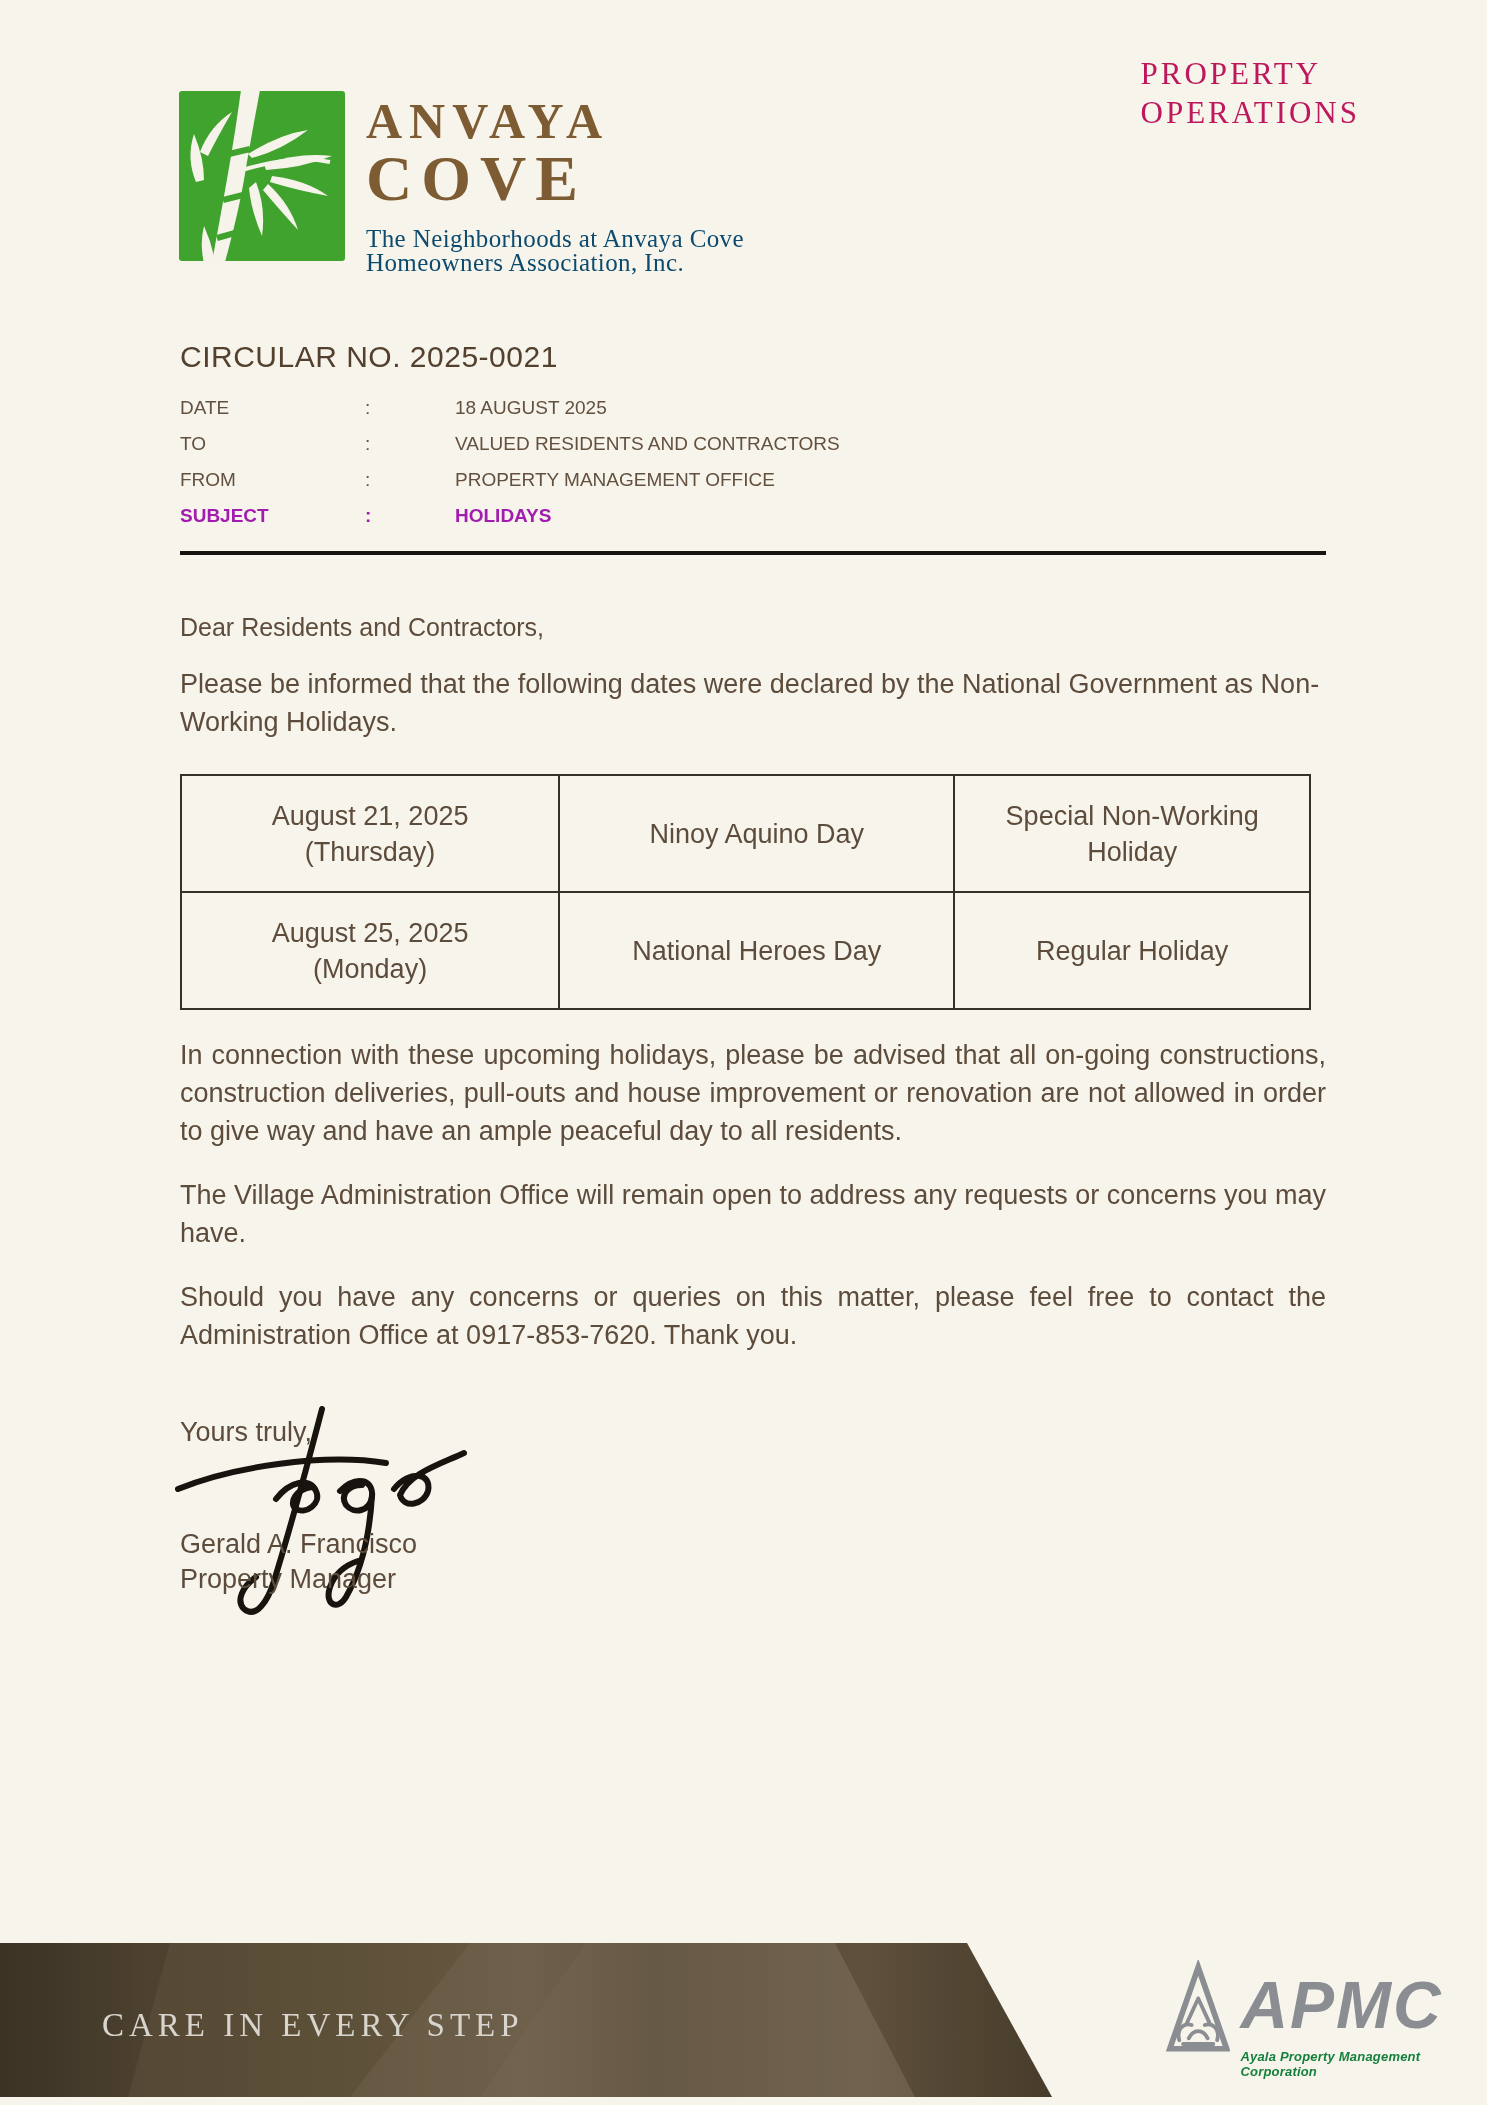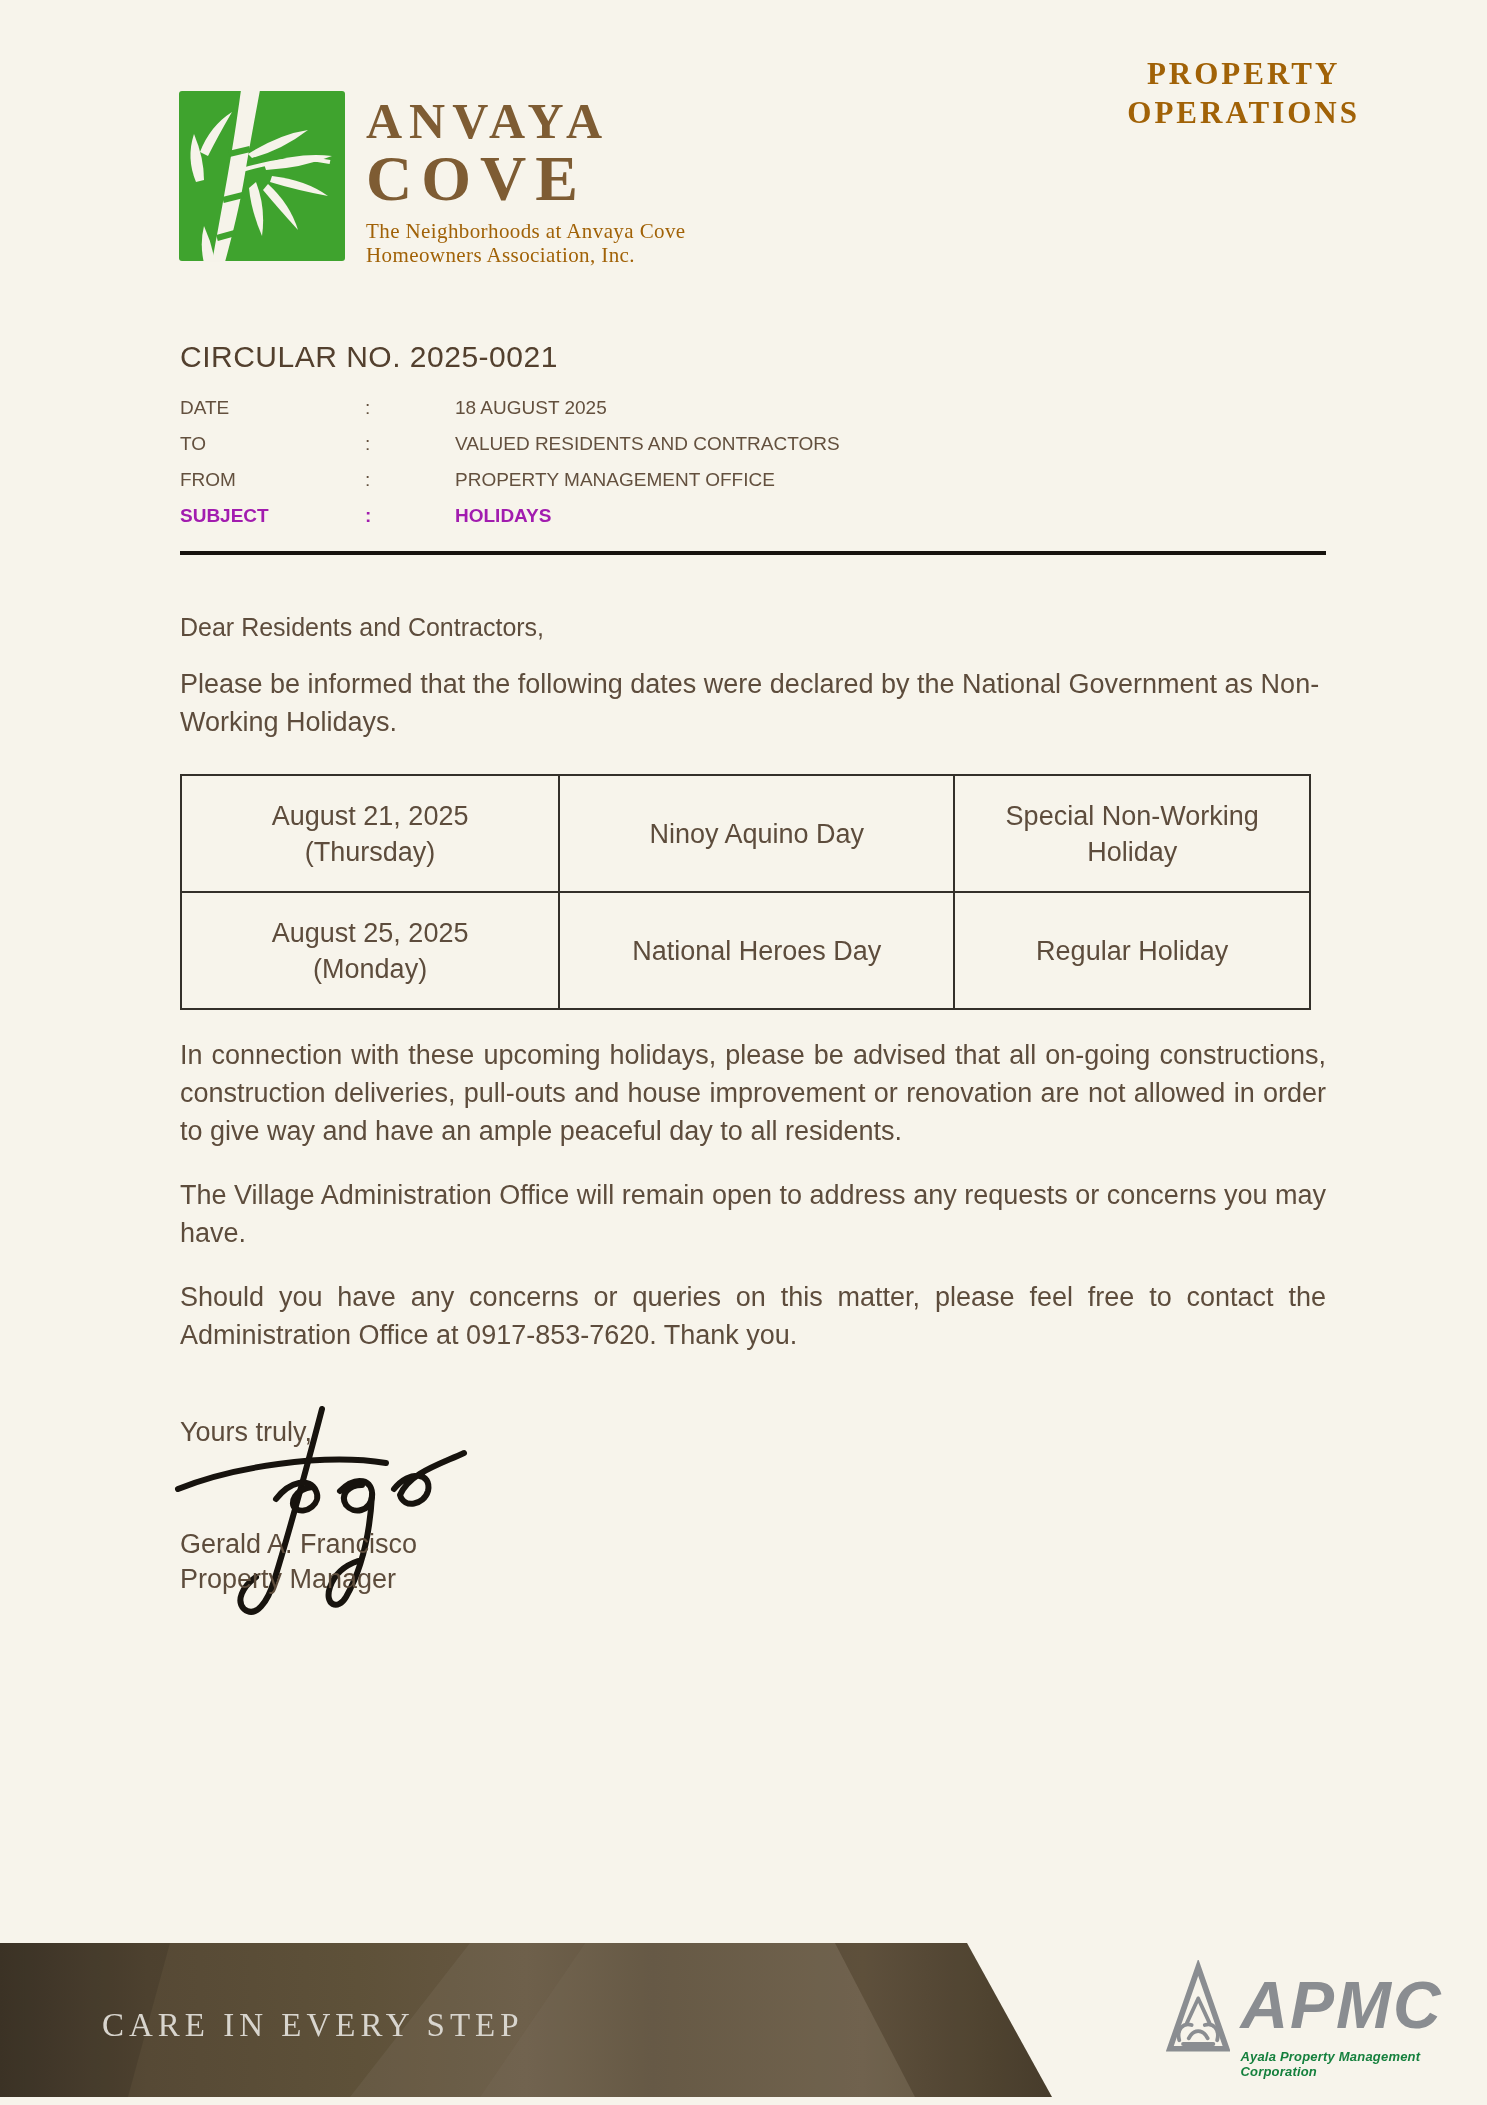--- a/index.html
+++ b/index.html
@@ -20,28 +20,28 @@
     font-size:50px;line-height:50px;font-weight:600;
     letter-spacing:7px;color:#7e5c33;
   }
   .brand-line2{
     font-family:"Liberation Serif","DejaVu Serif",serif;
     font-size:64px;line-height:62px;font-weight:600;
     letter-spacing:9px;color:#7e5c33;margin-top:2px;
   }
   .brand-tagline{
     font-family:"Liberation Serif","DejaVu Serif",serif;
-    font-size:21px;line-height:24px;color:#a16207;margin-top:9px;
+    font-size:25px;line-height:24px;color:#0c4a6e;margin-top:17px;
     letter-spacing:0.4px;
   }
   .dept-title{
-    position:absolute;top:54px;right:127px;text-align:center;
-    font-family:"Liberation Serif","DejaVu Serif",serif;
-    font-weight:700;font-size:31px;line-height:39px;
-    letter-spacing:3px;color:#a16207;
+    position:absolute;top:54px;right:127px;text-align:left;
+    font-family:"Liberation Serif","DejaVu Serif",serif;
+    font-weight:400;font-size:31px;line-height:39px;
+    letter-spacing:3px;color:#be185d;
   }
   
   .content{position:absolute;left:180px;top:336px;width:1146px;}
   .circular-no{font-size:30px;line-height:42px;font-weight:500;color:#53402e;letter-spacing:0.5px;}
   .meta{margin-top:12px;}
   .meta-row{display:grid;grid-template-columns:185px 90px 1fr;font-size:19px;line-height:36px;color:#63503e;}
   .meta-row.bold{font-weight:700;color:#a21caf;}
   .rule{margin-top:17px;height:4px;background:#17130e;width:100%;}
   .salutation{margin-top:53px;font-size:25px;line-height:38px;}
   .para{margin-top:19px;font-size:27px;line-height:38px;}

